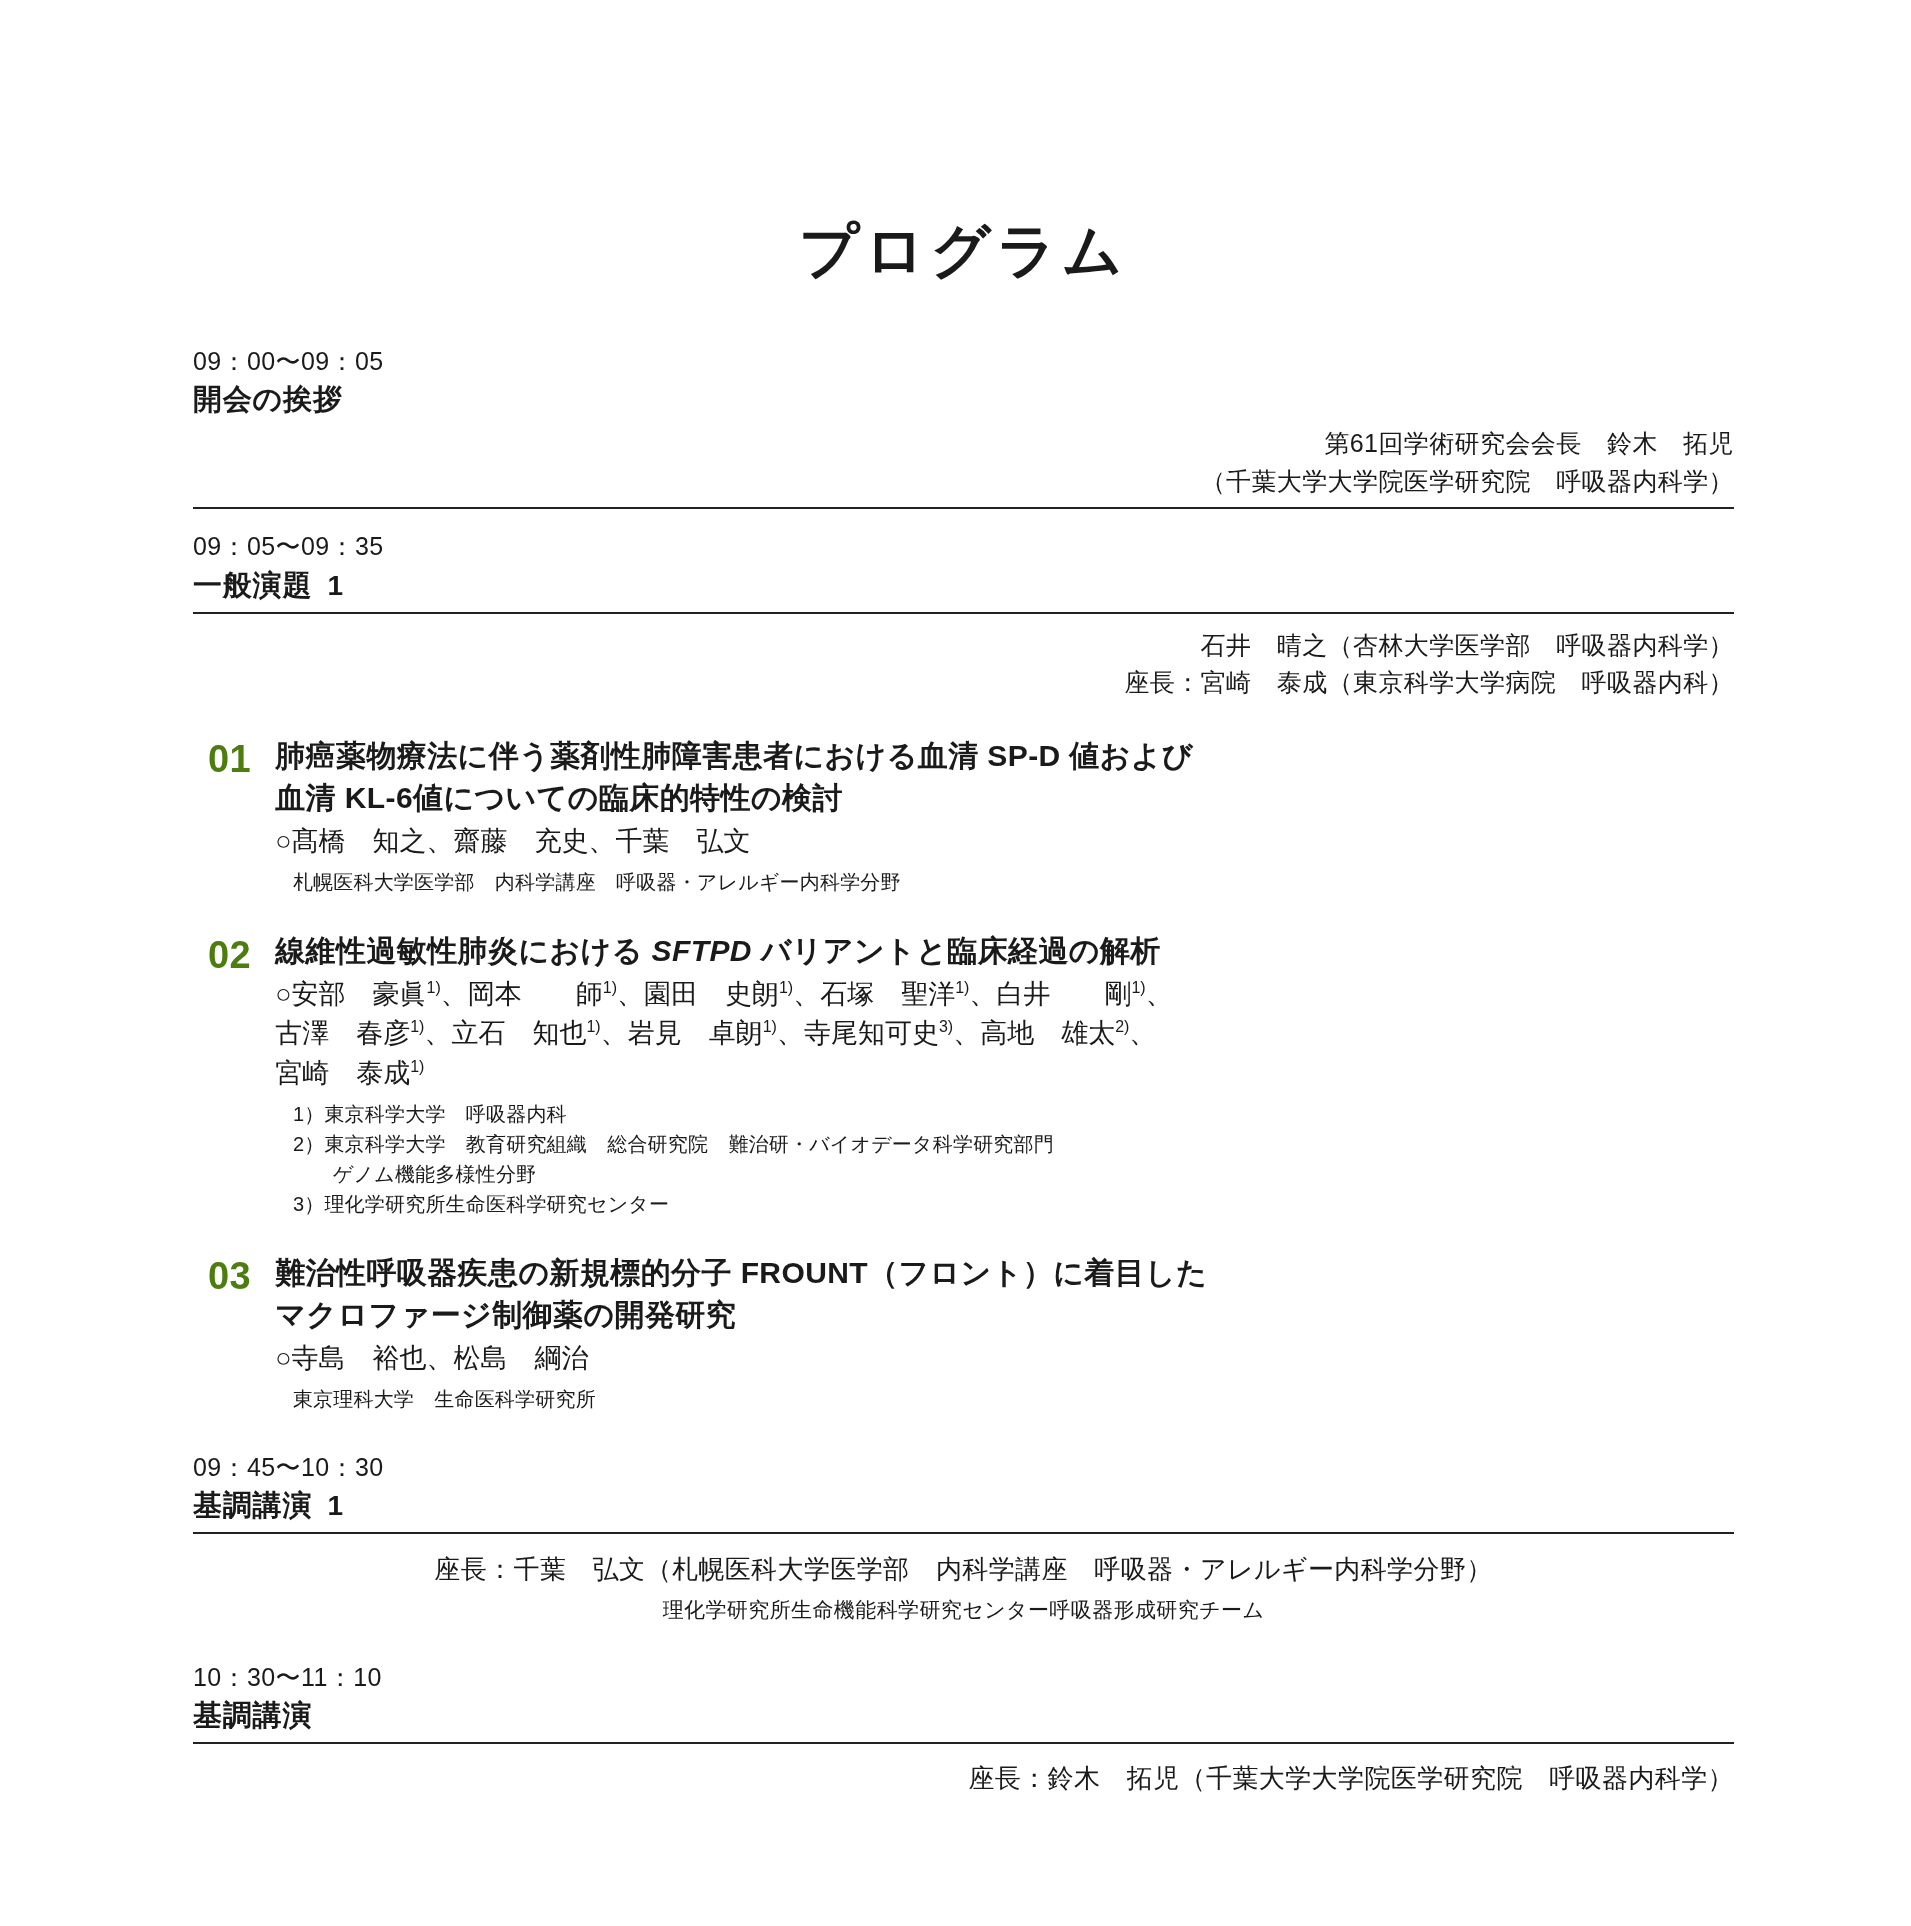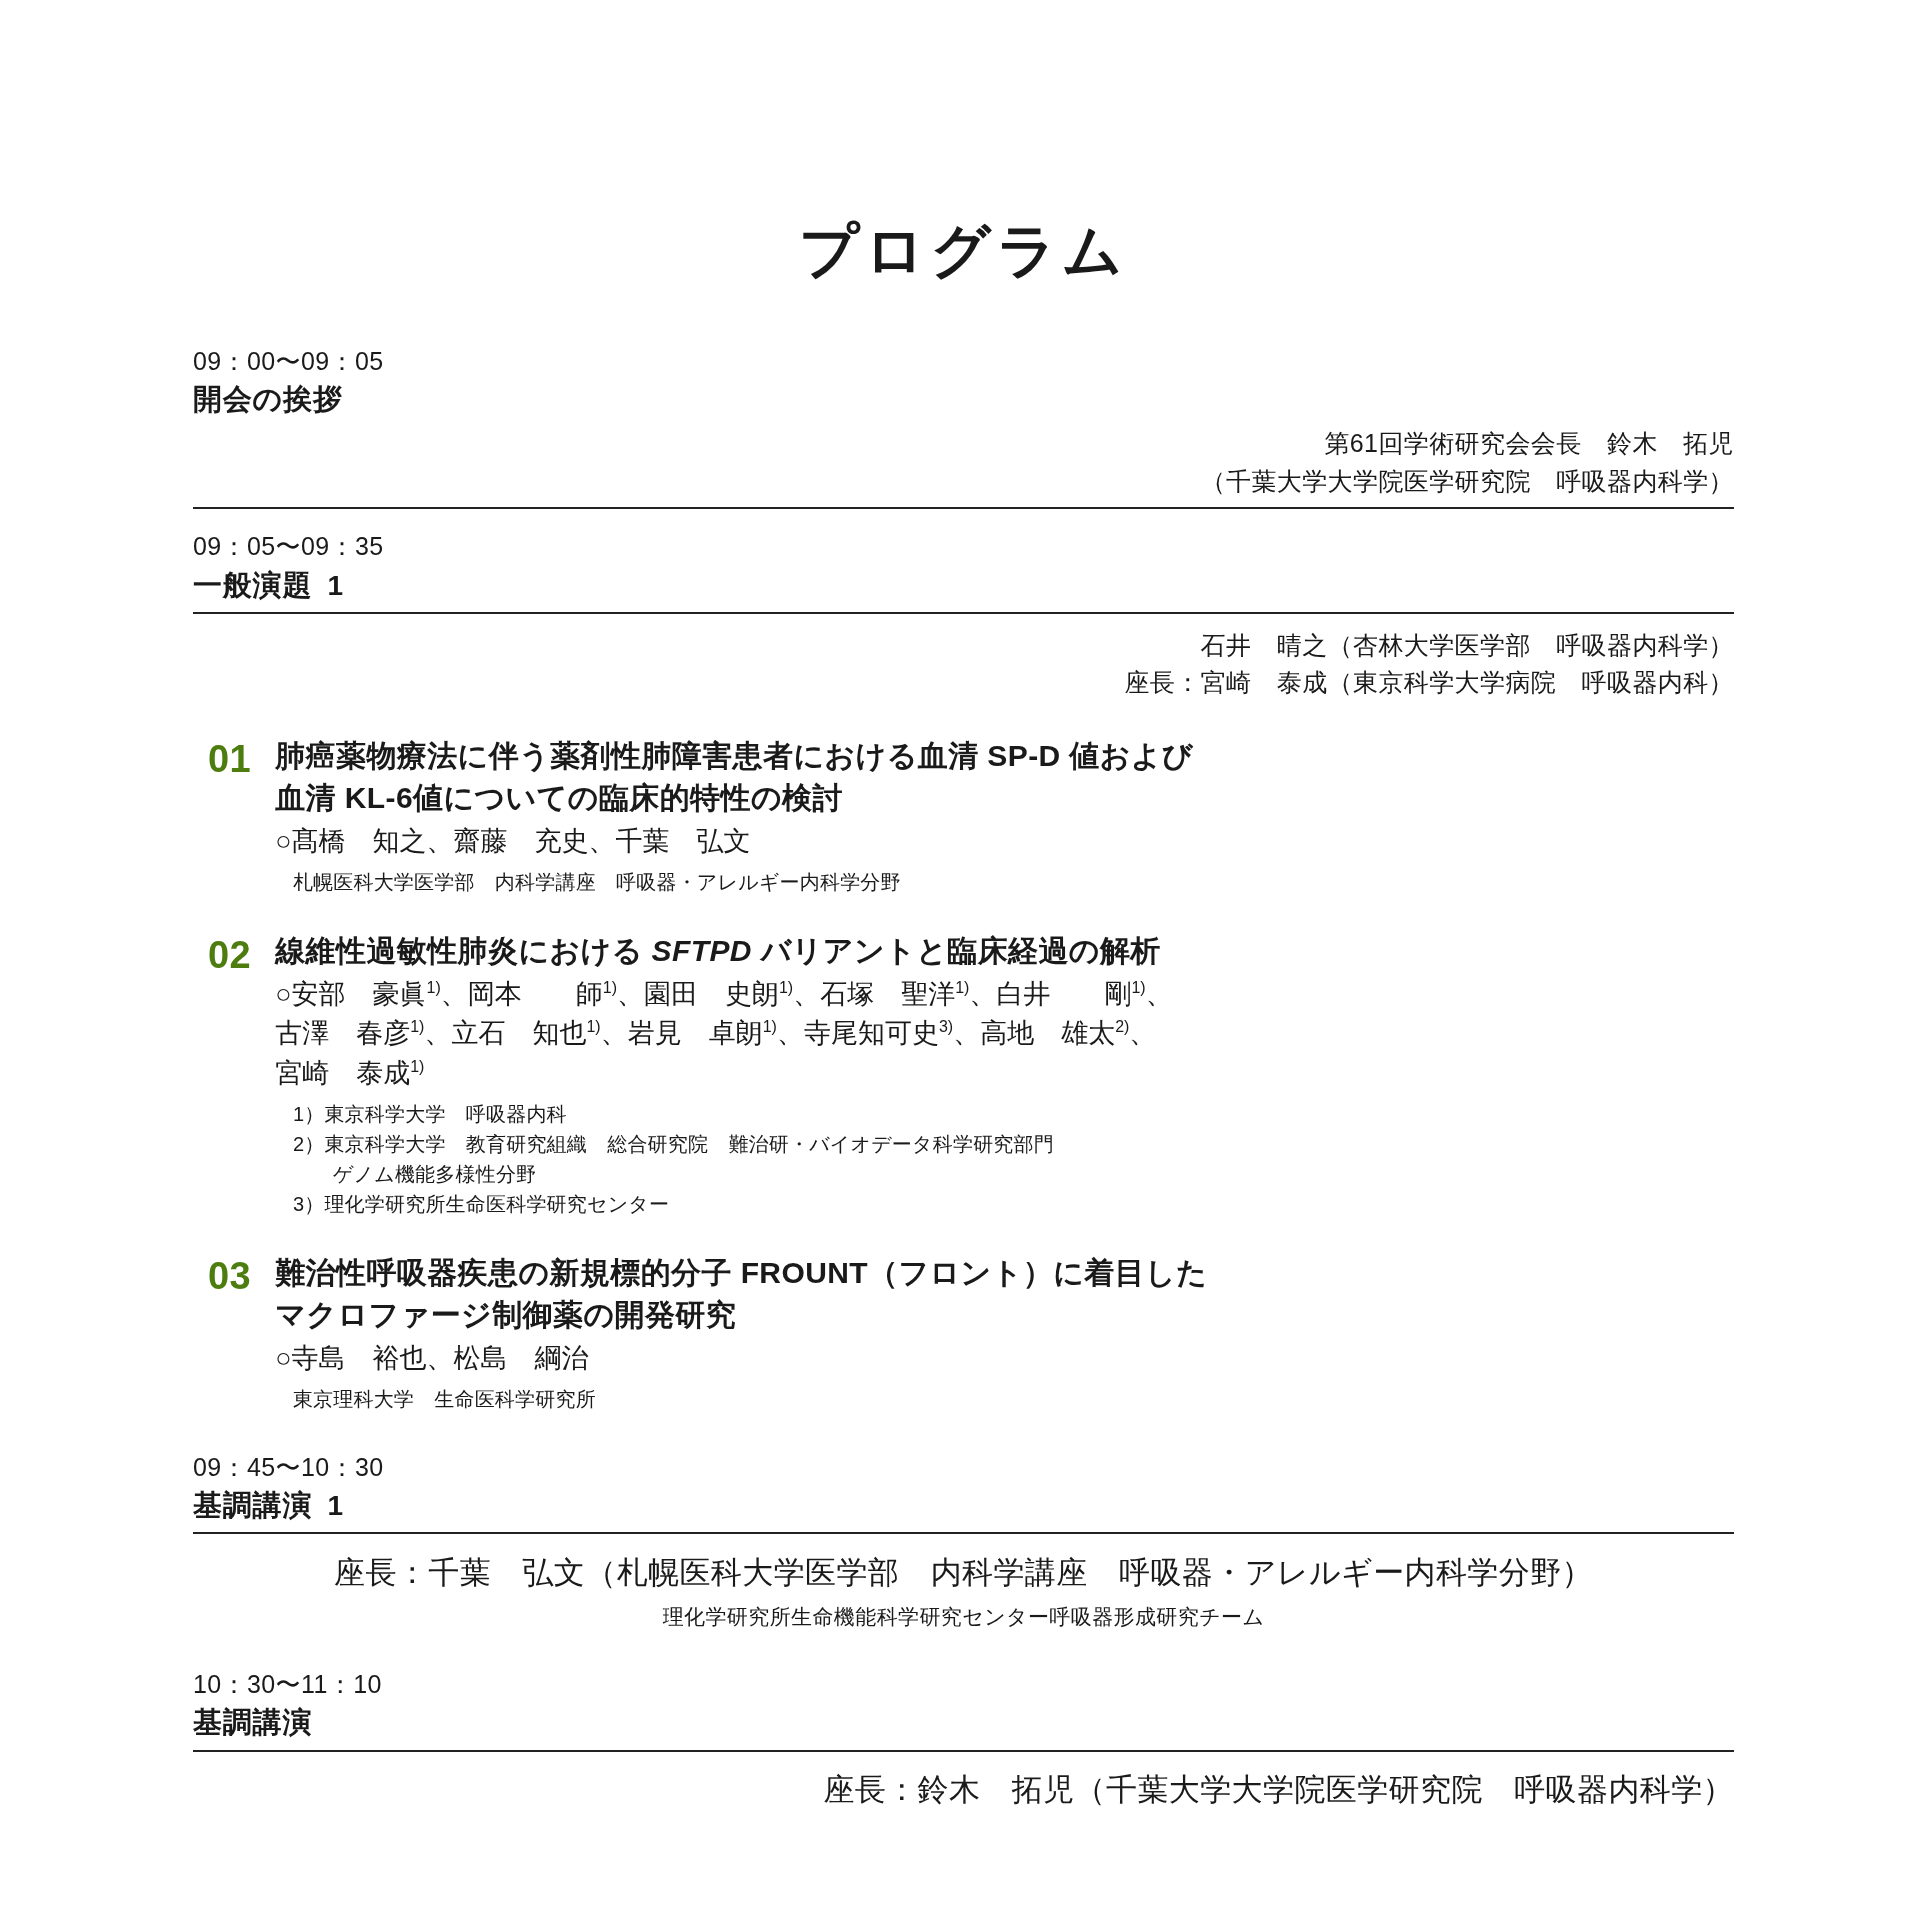--- a/index.html
+++ b/index.html
@@ -31,21 +31,21 @@
   }
   .sess-name .num { font-weight:700; margin-left:15.4px; font-size:28px; }
   .rule { border:0; border-top:2.3px solid #222; margin:7px 0 0 0; width:100%; }
 
   
   .credit { text-align:right; font-size:25px; line-height:1.5; margin:6.2px 0 0 0; letter-spacing:0.4px; }
   .credit .l2 { display:block; }
 
   .chairs { text-align:right; font-size:25px; line-height:1.5; margin:13px 0 0 0; letter-spacing:0.4px; }
   .chairs div { white-space:nowrap; }
-  .chair-one { text-align:center; font-size:31px; line-height:1.5; margin:15.4px 0 0 0; letter-spacing:0.4px; }
+  .chair-one { text-align:center; font-size:26px; line-height:1.5; margin:15.4px 0 0 0; letter-spacing:0.4px; }
 
   
   .abs { display:flex; margin-top:33px; }
   .abs-no {
     flex:0 0 73px; text-align:center; font-size:38px; font-weight:700;
     color:#4d7c0f; line-height:1.25; letter-spacing:0.4px; padding-top:1.5px;
   }
   .abs-body { flex:1 1 auto; padding-left:9.2px; }
   .abs-title { font-size:30px; font-weight:700; line-height:1.42; letter-spacing:0.4px; margin:0; }
   .abs-title .it { font-style:italic; }

